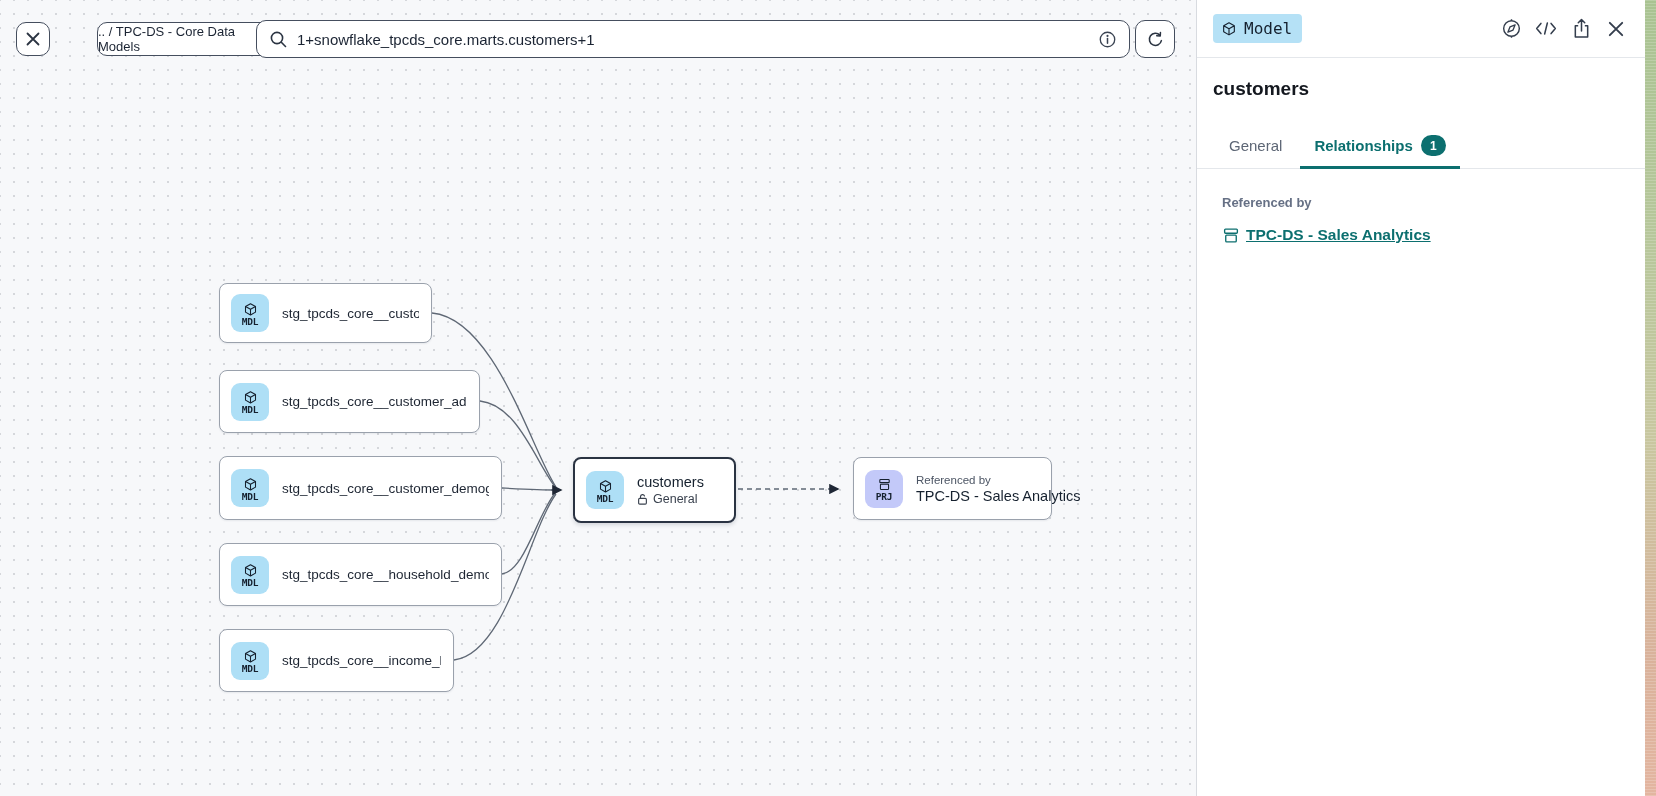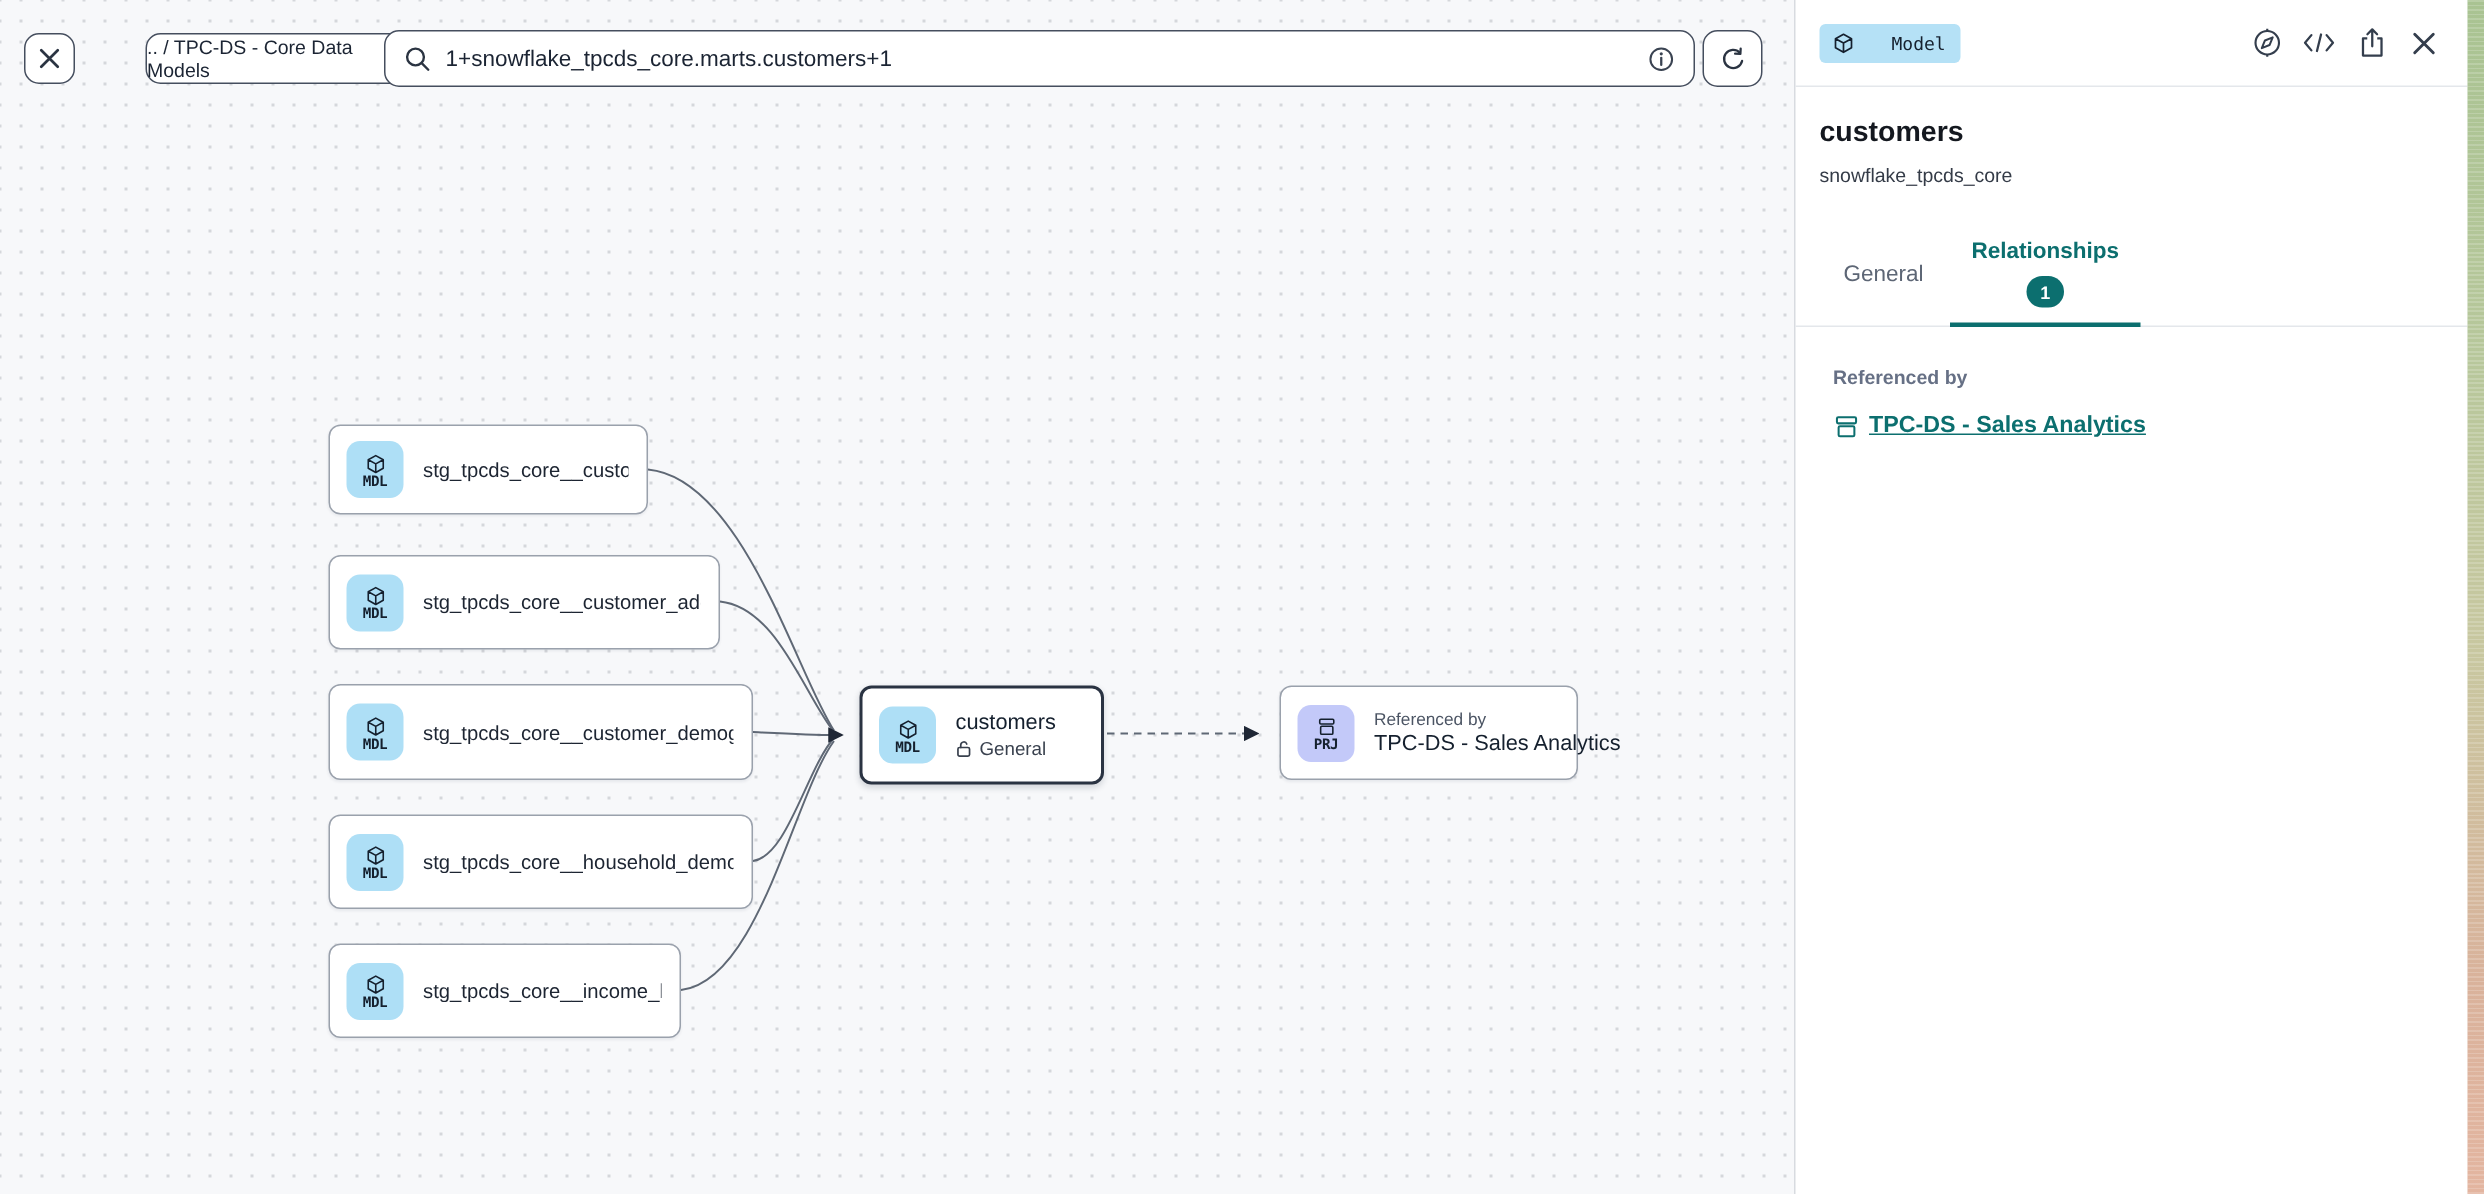--- a/index.html
+++ b/index.html
@@ -68,37 +68,37 @@
   
   .panel {
     position:absolute; left:1196px; top:0; width:449px; height:796px;
     background:#fff; border-left:1px solid #d8dbe0;
   }
   .panel-header {
     height:58px; display:flex; align-items:center; padding:0 18px 0 16px;
     border-bottom:1px solid #e4e7eb;
   }
   .res-badge {
-    display:flex; align-items:center; gap:24px; background:#b5e1f6;
+    display:flex; align-items:center; gap:7px; background:#b5e1f6;
     border-radius:4px; padding:5px 10px 5px 8px;
-    font-family:"DejaVu Sans Mono", monospace; font-size:12px; color:#15202e;
+    font-family:"DejaVu Sans Mono", monospace; font-size:16px; color:#15202e;
   }
   .hdr-icons { margin-left:auto; display:flex; align-items:center; gap:13px; }
   .icon-btn { width:22px; height:22px; display:flex; align-items:center; justify-content:center; cursor:pointer; }
 
   .title-block { padding:20px 16px 0 16px; }
   .panel-title { font-size:19px; font-weight:bold; color:#14181f; }
   .panel-sub { font-size:13px; color:#343b47; margin-top:9px; }
 
   .tab-bar { margin-top:24px; display:flex; padding-left:18px; border-bottom:1px solid #e4e7eb; }
   .tab {
     padding:11px 14px 12px; display:flex; align-items:center; gap:8px;
     font-size:15px; color:#5d6675; cursor:pointer; position:relative; margin-right:4px;text-align:center;
   }
-  .tab.active { color:#0c6f6f; font-weight:bold;flex-direction:column; }
+  .tab.active { color:#0c6f6f; font-weight:bold; }
   .tab.active::after {
     content:""; position:absolute; left:0; right:0; bottom:-1px; height:3px; background:#0c6f6f;
   }
   .tab-count {
     background:#0c6f6f; color:#fff; font-size:12px; font-weight:bold;
     min-width:25px; height:21px; border-radius:11px;
     display:flex; align-items:center; justify-content:center; padding:0 7px;
   }
 
   .ref-section { padding:26px 24px 0 25px; }
@@ -283,21 +283,20 @@
       <span class="icon-btn">
         <svg width="18" height="18" viewBox="0 0 16 16">
           <path d="M2.5 2.5 L13.5 13.5 M13.5 2.5 L2.5 13.5" stroke="#343e4d" stroke-width="1.7" stroke-linecap="round"></path>
         </svg>
       </span>
     </div>
   </div>
 
   <div class="title-block">
     <div class="panel-title">customers</div>
-    <div class="panel-sub">snowflake_tpcds_core</div>
   </div>
 
   <div class="tab-bar">
     <div class="tab">
       <span>General</span>
     </div>
     <div class="tab active">
       <span>Relationships</span>
       <span class="tab-count">1</span>
     </div>

